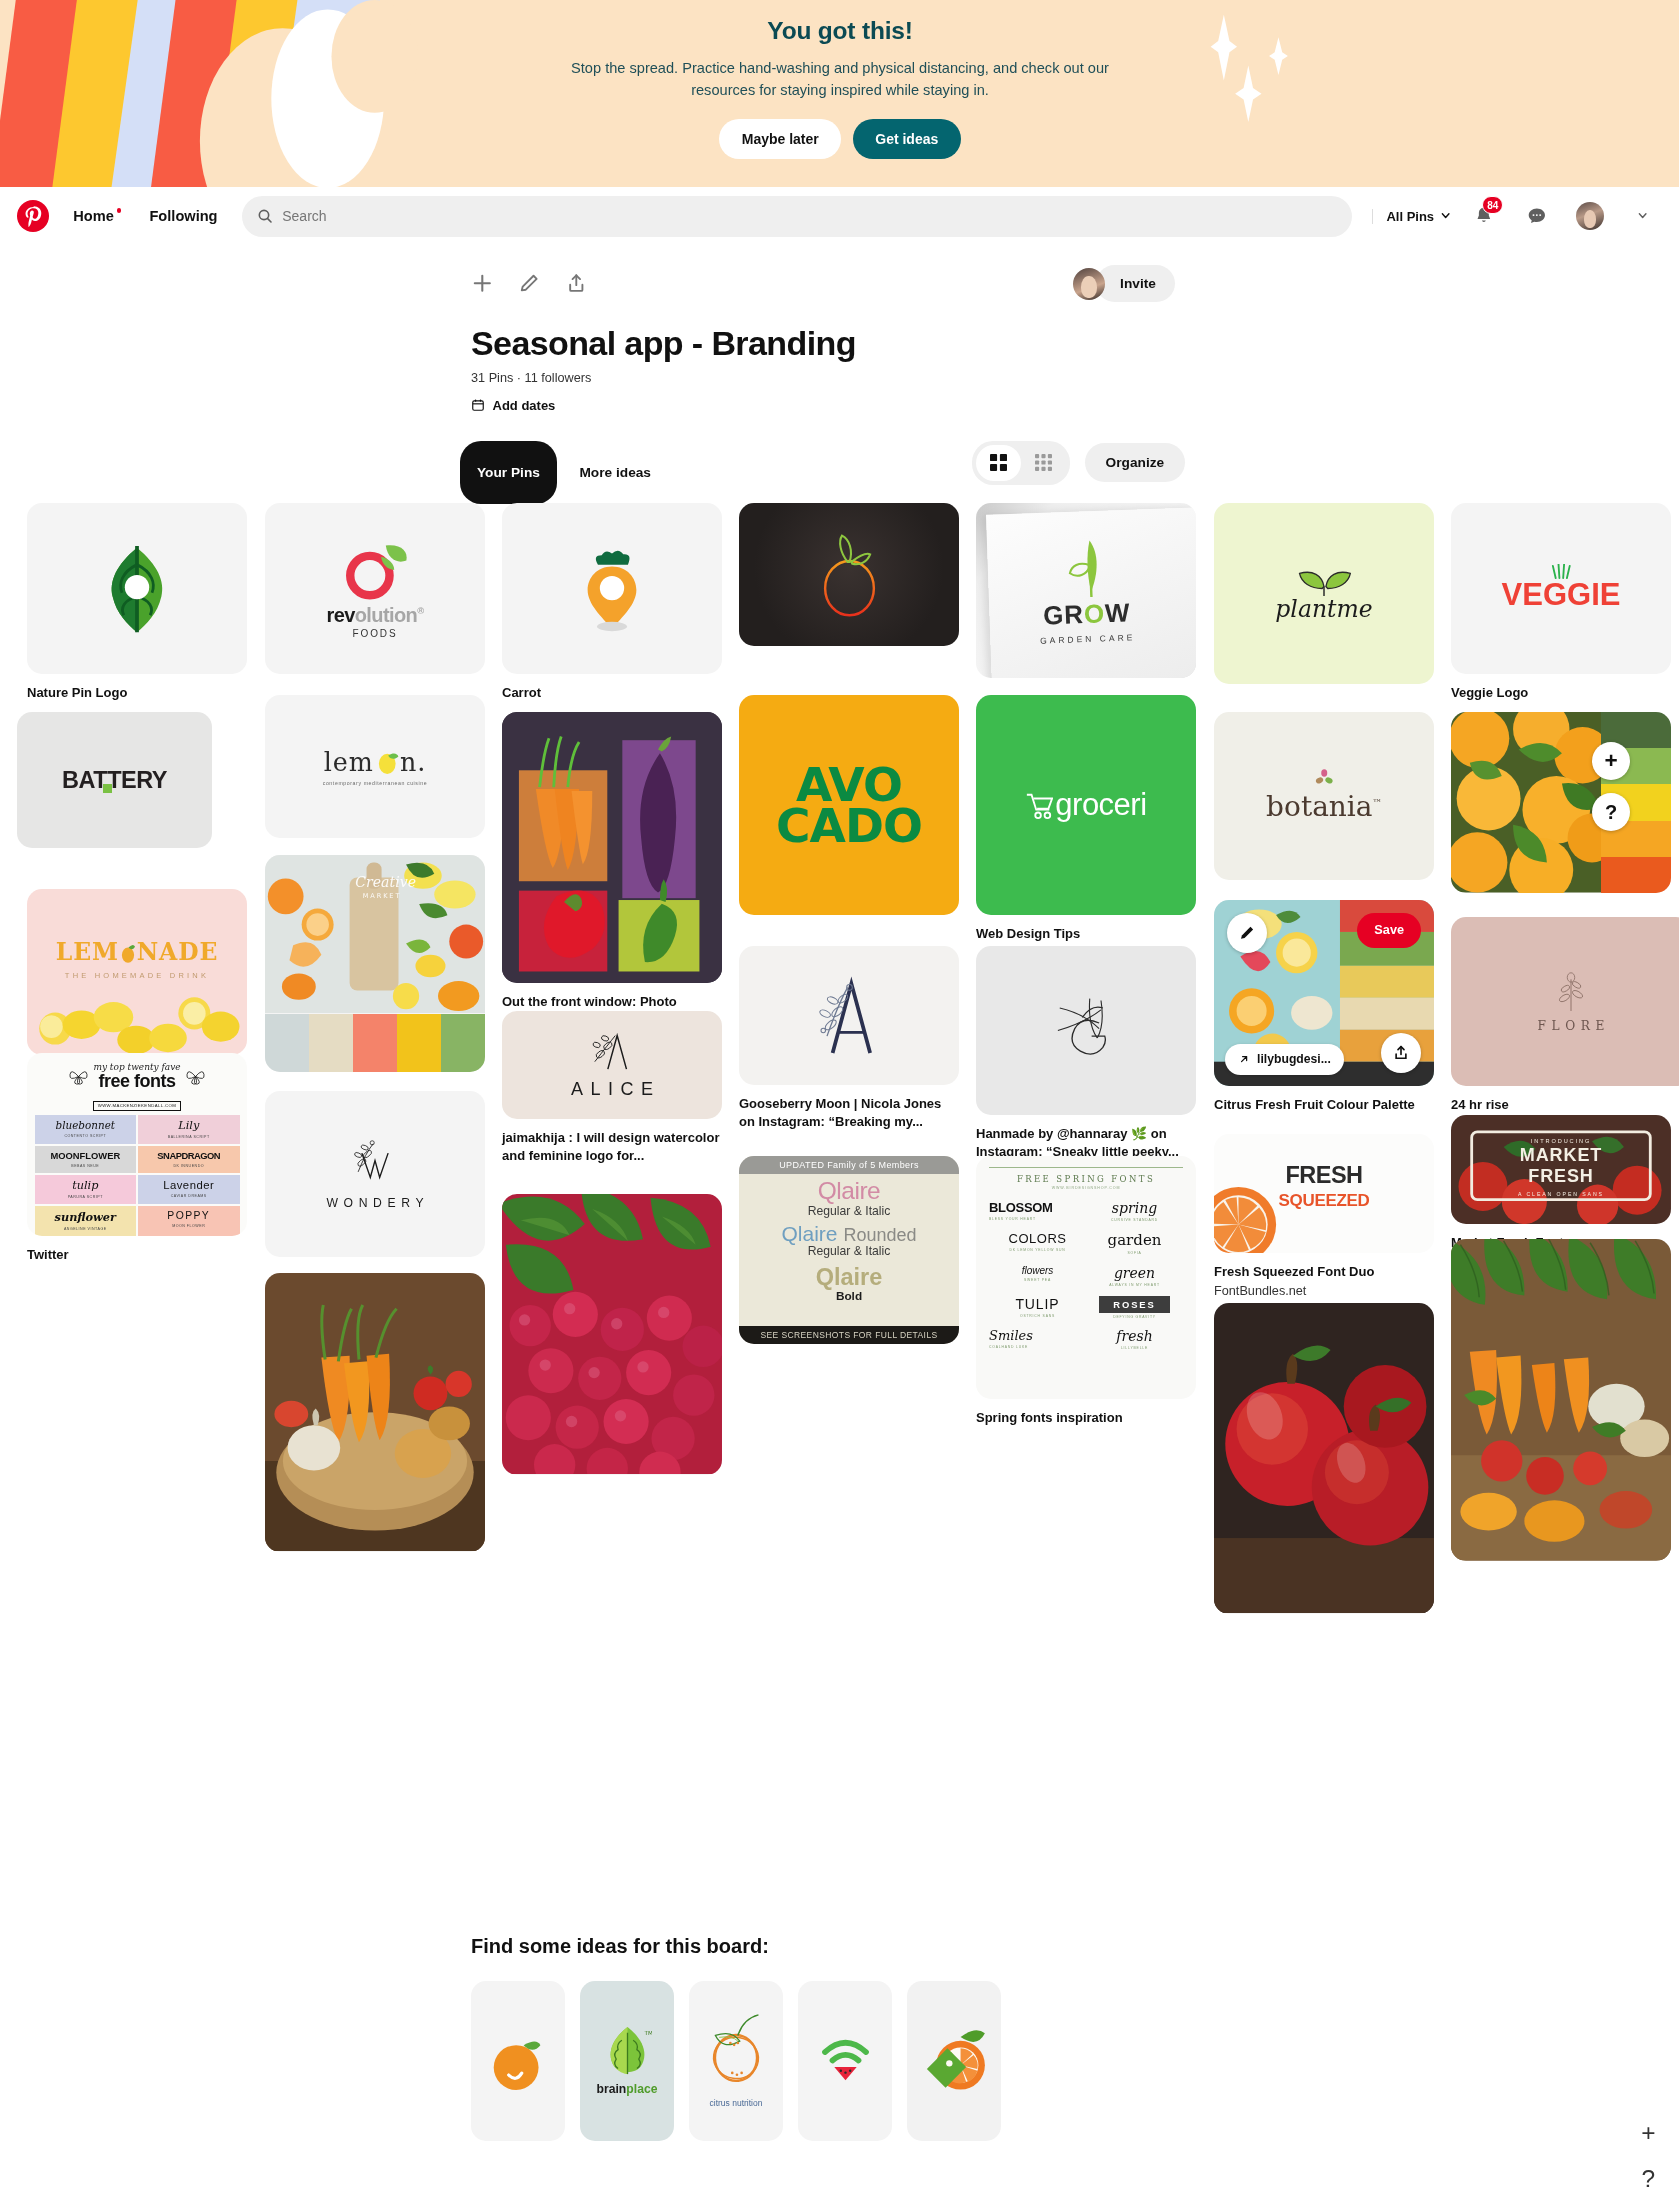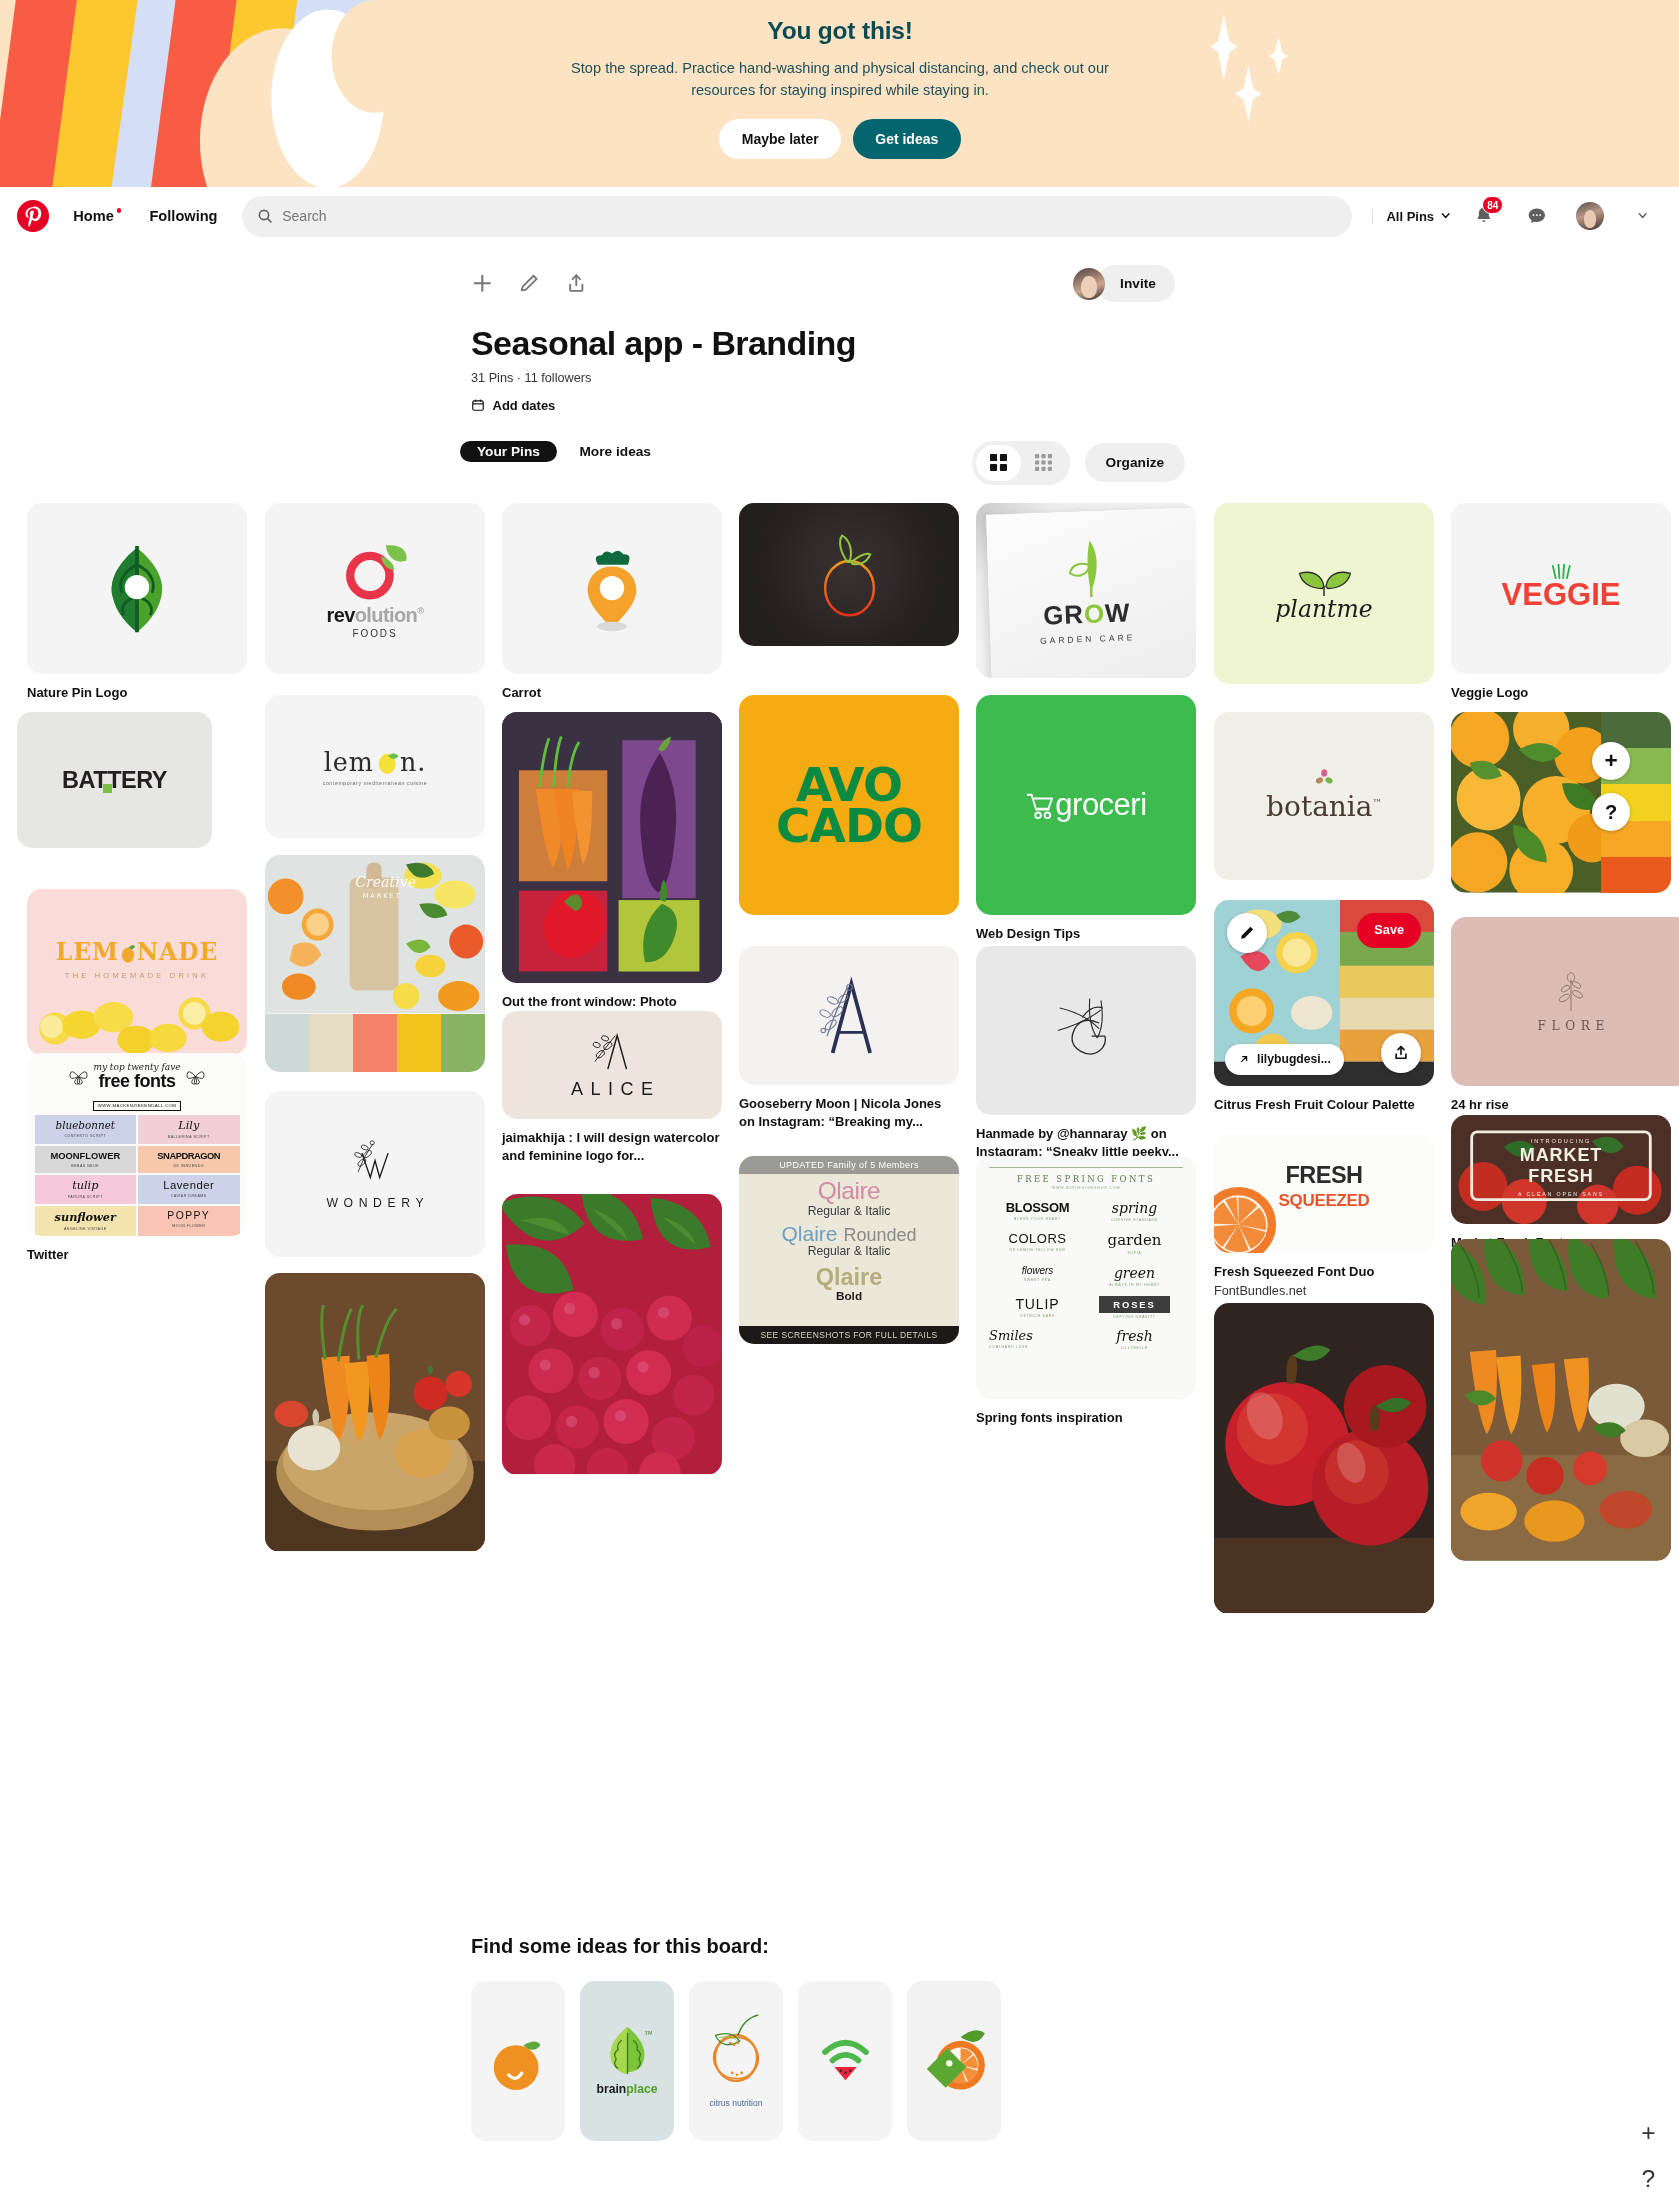--- a/index.html
+++ b/index.html
@@ -124,21 +124,21 @@
   .add-dates {
     margin: 13px 0 0 471px; display: inline-flex; align-items: center; gap: 7.5px;
     font-size: 13px; font-weight: 700; color: #111; cursor: pointer;
   }
 
   .controls-row {
     position: relative; height: 49px; margin-top: 26px;
   }
   .tabs { position: absolute; left: 460px; display: flex; align-items: center; gap: 5.6px; }
   .tab {
-    padding: 3px 17px; border-radius: 21px; font-size: 13.7px; font-weight: 700;
+    padding: 24px 17px; border-radius: 21px; font-size: 13.7px; font-weight: 700;
     cursor: pointer; color: #111;
   }
   .tab.active { background: #111; color: #fff; }
   .view-controls {
     position: absolute; left: 972px; display: flex; align-items: center; gap: 15px;
   }
   .seg {
     display: flex; background: #efefef; border-radius: 21px; padding: 3.8px;
   }
   .seg-btn {
@@ -881,21 +881,21 @@
     </div>
   </div>
 
   <div class="pin" style="left:976px; top:653px; width:220px;">
     <div class="pin-img" style="height:243px; background:#f9f9f7; padding:11.3px 13px;">
       <div style="text-align:center; border-top:0.9px solid #9db88c; border-bottom:0; padding-top:0;">
         <div style="font-size:8.5px; letter-spacing:2.4px; color:#5d7a4e; font-family:'DejaVu Serif',serif; margin-top:5.6px;">FREE SPRING FONTS</div>
         <div style="font-size:3.6px; letter-spacing:0.9px; color:#8fa883; margin-top:1.9px;">WWW.BIRDESIGNSHOP.COM</div>
       </div>
       <div style="display:grid; grid-template-columns:1fr 1fr; row-gap:9.4px; margin-top:10.4px;">
-        <div style="text-align:center;">
+        <div style="">
           <div style="font-size:13px; font-weight:700; letter-spacing:-0.3px;">BLOSSOM</div>
           <div style="font-size:3.4px; letter-spacing:0.8px; color:#7d9a6c; margin-top:1.9px;">BLESS YOUR HEART</div>
         </div>
         <div style="text-align:center;">
           <div style="font-family:'DejaVu Serif',serif; font-style:italic; font-size:14px;">spring</div>
           <div style="font-size:3.4px; letter-spacing:0.8px; color:#7d9a6c; margin-top:1.9px;">CURSIVE STANDARD</div>
         </div>
         <div style="text-align:center;">
           <div style="font-size:13px; letter-spacing:0.5px;">COLORS</div>
           <div style="font-size:3.4px; letter-spacing:0.8px; color:#7d9a6c; margin-top:1.9px;">DK LEMON YELLOW SUN</div>

